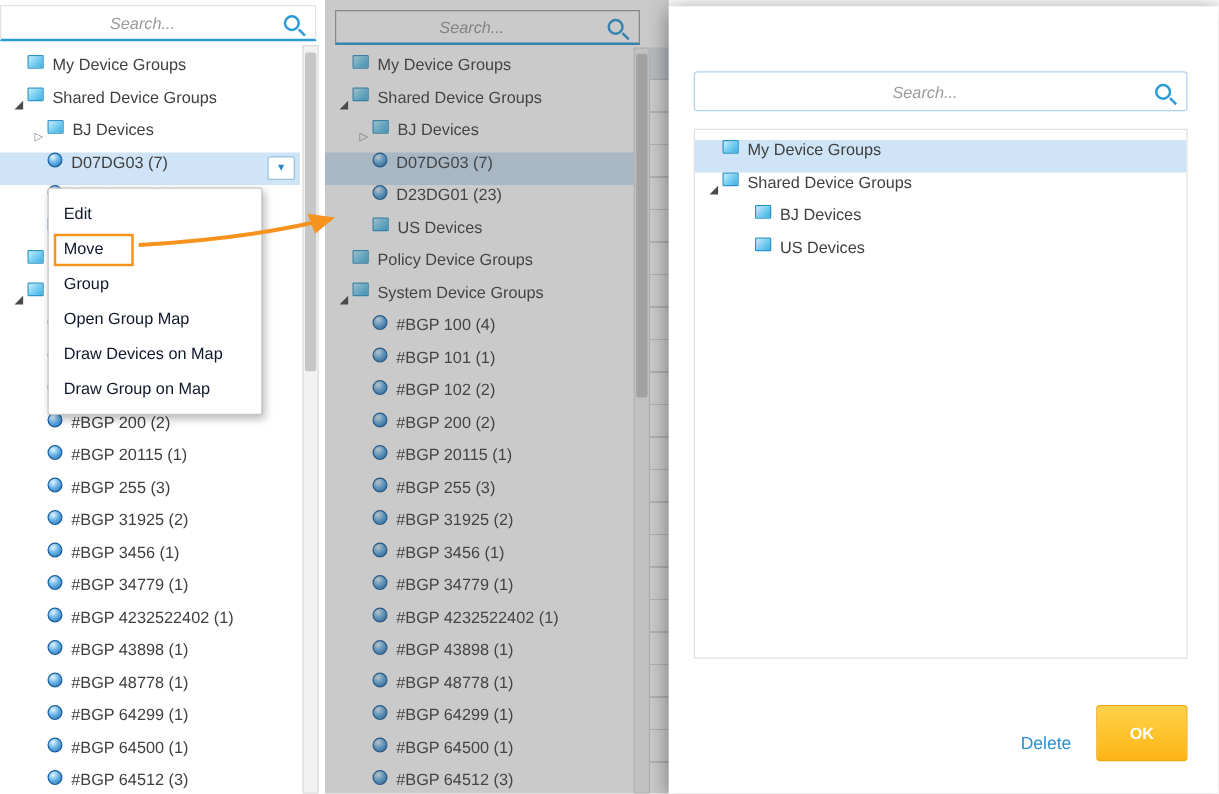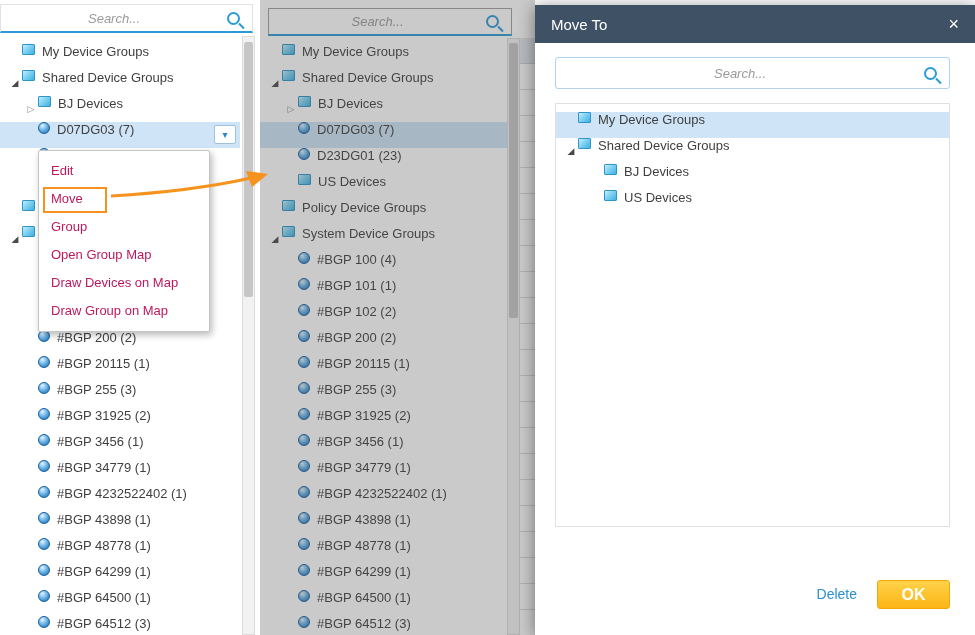--- a/index.html
+++ b/index.html
@@ -32,21 +32,21 @@
   .left-search { position:absolute; left:0; top:4px; width:253px; height:29px; border:1px solid #e2e2e2; border-bottom:2px solid #2b9bd7; }
   .left-tree { top:38px; left:0; width:240px; padding-top:6px; }
   .scrollbar { position:absolute; width:13px; background:#f2f2f2; border:1px solid #dcdcdc; }
   .sb-left { right:1px; top:36px; bottom:0; }
   .sb-mid { right:0; top:38px; bottom:0; }
   .sb-thumb { position:absolute; left:1px; right:1px; background:#c6c6c6; border-radius:2px; }
 
   
   .ctx-menu { position:absolute; left:38px; top:150px; width:172px; background:#fff; border:1px solid #c6c6c6;
               border-radius:2px; box-shadow:2px 3px 7px rgba(0,0,0,0.28); padding:6px 0; z-index:30; }
-  .ctx-item { height:28px; line-height:28px; padding-left:12px; font-size:13px; color:#be185d; }
+  .ctx-item { height:28px; line-height:28px; padding-left:12px; font-size:13px; color:#0f172a; }
   .ctx-item.hl { position:relative; }
   .ctx-item.hl::after { content:""; position:absolute; left:4px; top:2px; width:60px; height:22px; border:2px solid #f6921e; }
 
   .move-arrow { position:absolute; left:103px; top:164px; width:172px; height:42px; z-index:40; }
 
   
   .panel-mid { position:absolute; left:260px; top:0; width:260px; height:635px; background:#fff; }
   .mid-search { position:absolute; left:8px; top:8px; width:244px; height:28px; border:1px solid #9f9f9f; border-bottom:2px solid #2b9bd7; }
   .mid-tree { top:38px; left:0; width:247px; padding-top:6px; }
   .dim { position:absolute; inset:0; background:rgba(80,80,80,0.30); z-index:10; pointer-events:none; }
@@ -60,23 +60,23 @@
   
   .modal { position:absolute; left:535px; top:5px; width:440px; height:630px; background:#fff;
            box-shadow:0 2px 16px rgba(0,0,0,0.45); z-index:50; }
   .modal-header { height:38px; background:#3f5265; color:#fff; display:flex; align-items:center; padding:0 16px; }
   .modal-title { font-size:15px; }
   .modal-close { margin-left:auto; font-size:18px; line-height:1; color:#fff; }
   .modal-search { position:absolute; left:20px; right:25px; top:52px; height:32px; border:1px solid #aed3ea; border-radius:3px; }
   .modal-treebox { position:absolute; left:20px; right:25px; top:98px; height:424px; border:1px solid #e0e0e0; background:#fff; }
   .modal-tree { position:static; padding-top:8px; }
   .modal-cancel { position:absolute; right:118px; bottom:33px; color:#2a8fd0; font-size:14px; }
-  .modal-ok { position:absolute; right:25px; bottom:26px; width:73px; height:29px;
+  .modal-ok { position:absolute; right:25px; bottom:26px; width:73px; height:45px;
               background:linear-gradient(#ffd24a,#fdb515); border:1px solid #f0a80c; border-radius:3px;
-              color:#fff; font-size:16px; font-weight:bold; display:flex; align-items:center; justify-content:center; }
+              color:#fff; font-size:13px; font-weight:bold; display:flex; align-items:center; justify-content:center; }
 </style>
 </head>
 <body>
 
 <div class="panel-left">
   <div class="searchbox left-search">
     <input type="text" placeholder="Search..." style="">
     <span class="mag"></span>
   </div>
 
@@ -349,24 +349,20 @@
   <div class="dim"></div>
 </div>
 
 <div class="sliver">
   <div class="sliver-head"></div>
   <div class="sliver-lines"></div>
   <div class="dim"></div>
 </div>
 
 <div class="modal">
-  <div class="modal-header">
-    <span class="modal-title">Move To</span>
-    <span class="modal-close">×</span>
-  </div>
 
   <div class="searchbox modal-search">
     <input type="text" placeholder="Search..." style="">
     <span class="mag"></span>
   </div>
 
   <div class="modal-treebox">
     <div class="tree modal-tree">
         <div class="trow selected" style="padding-left: 8px;">
           <span class="arr"></span>

